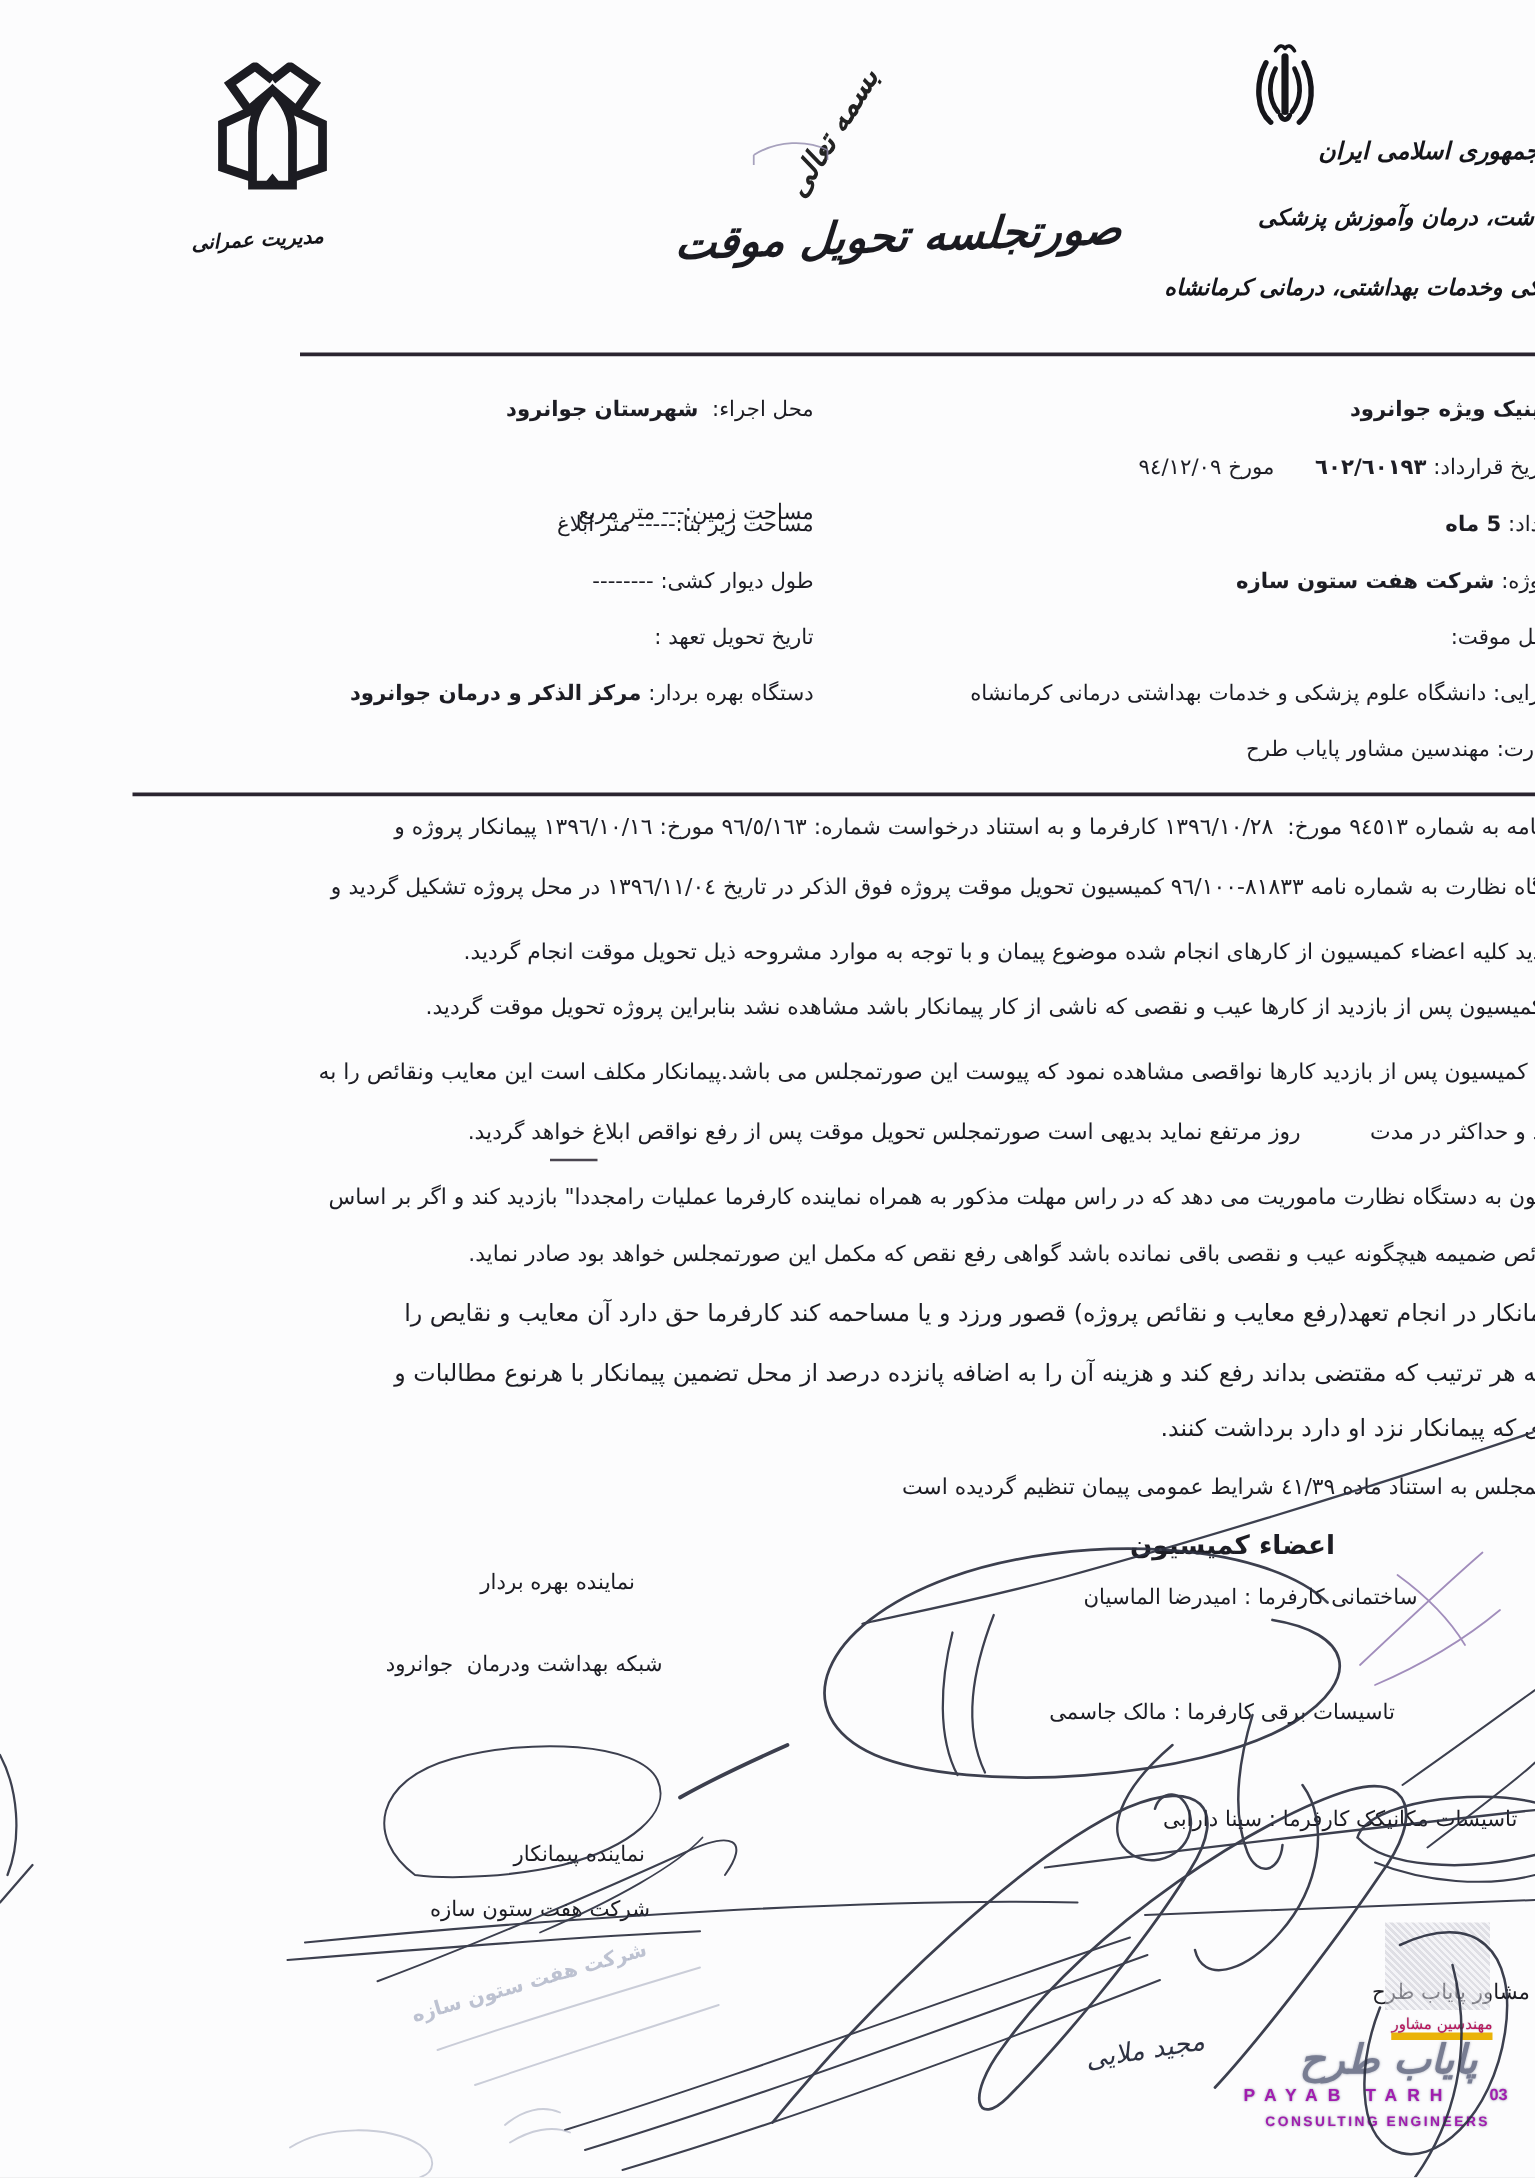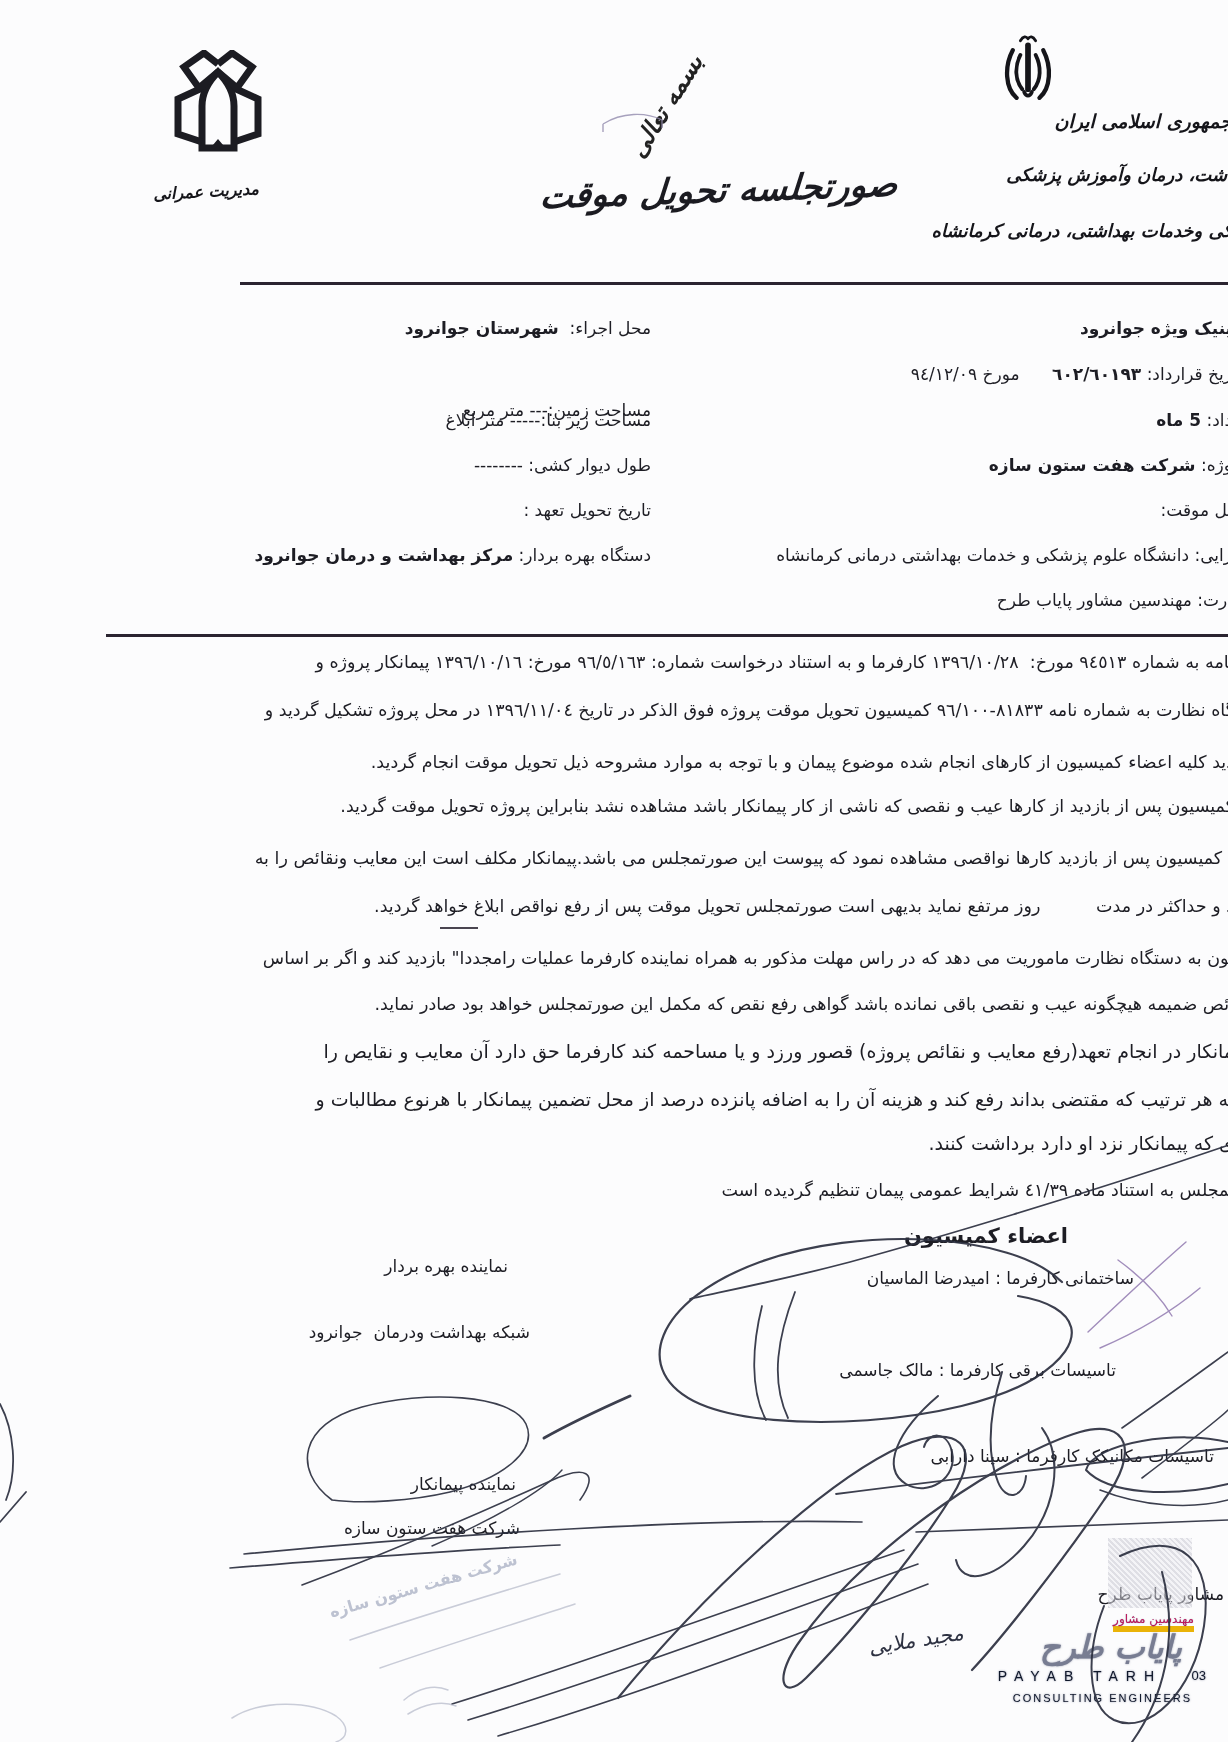--- a/index.html
+++ b/index.html
@@ -11,21 +11,21 @@
   .bold{font-weight:bold;}
   .body-line{font-size:17.5px;}
   .body-big{font-size:19px;}
   .sep{background:#2a2430;height:3px;}
   .script{font-style:italic;font-weight:bold;color:#15151a;}
   .title-cal{font-size:35px;font-weight:bold;font-style:italic;transform:rotate(-2deg) skewX(-6deg);color:#1b1b21;}
   .bismillah{font-size:24px;font-weight:bold;font-style:italic;transform:rotate(-58deg);color:#222;}
   .heading{font-size:21px;font-weight:bold;}
   .stamp-small{font-size:12px;color:#be185d;border-bottom:6px solid #eab308;text-shadow:0 0 1px rgba(110,115,140,.8);text-align:right;}
   .stamp-cal{font-size:32px;font-weight:bold;font-style:italic;color:#787d92;text-shadow:0 0 2px rgba(110,115,140,.7);}
-  .stamp-latin{font-family:"Liberation Sans",sans-serif;font-weight:normal;color:#0f172a;text-shadow:0 0 2px rgba(120,125,150,.9);}
+  .stamp-latin{font-family:"Liberation Sans",sans-serif;font-weight:bold;color:#a21caf;text-shadow:0 0 2px rgba(120,125,150,.9);}
   .halftone{background:repeating-linear-gradient(45deg,#c7c7d1 0 2px,#ededf2 2px 4px);opacity:.55;}
   .faint-stamp{color:rgba(125,135,165,.5);font-size:16px;transform:rotate(-16deg);font-weight:bold;}
   .handwriting{font-style:italic;color:#2e3242;transform:rotate(-9deg);font-size:21px;}
   svg{display:block;}
 </style>
 </head>
 <body>
 
 <div class="page">
 
@@ -73,21 +73,21 @@
   <div class="abs rtl det" style="right:-4px;top:455px;"><span>وژه: </span><span class="bold">شرکت هفت ستون سازه</span></div>
   <div class="abs rtl det" style="right:-4px;top:500px;"><span>یل موقت:</span></div>
   <div class="abs rtl det" style="right:-4px;top:545px;"><span>رایی: دانشگاه علوم پزشکی و خدمات بهداشتی درمانی کرمانشاه</span></div>
   <div class="abs rtl det" style="right:-4px;top:590px;"><span>ارت: مهندسین مشاور پایاب طرح</span></div>
 
   <div class="abs rtl det" style="right:577px;top:318px;text-align:right;"><span>محل اجراء:  </span><span class="bold">شهرستان جوانرود</span></div>
   <div class="abs rtl det" style="right:577px;top:364px;margin-top:36px;"><span>مساحت زمین:--- متر مربع</span></div>
   <div class="abs rtl det" style="right:577px;top:410px;"><span>مساحت زیر بنا:----- متر ابلاغ</span></div>
   <div class="abs rtl det" style="right:577px;top:455px;"><span>طول دیوار کشی: --------</span></div>
   <div class="abs rtl det" style="right:577px;top:500px;"><span>تاریخ تحویل تعهد :</span></div>
-  <div class="abs rtl det" style="right:577px;top:545px;"><span>دستگاه بهره بردار: </span><span class="bold">مرکز بهداشت و درمان جوانرود</span></div>
+  <div class="abs rtl det" style="right:577px;top:545px;"><span>دستگاه بهره بردار: </span><span class="bold">مرکز الذکر و درمان جوانرود</span></div>
 
   <div class="abs sep" style="left:106px;right:0;top:634px;"></div>
 
   <div class="abs rtl body-line" style="right:-6px;top:652px;">نامه به شماره ٩٤٥١٣ مورخ:  ١٣٩٦/١٠/٢٨ کارفرما و به استناد درخواست شماره: ٩٦/٥/١٦٣ مورخ: ١٣٩٦/١٠/١٦ پیمانکار پروژه و</div>
   <div class="abs rtl body-line" style="right:-6px;top:700px;">گاه نظارت به شماره نامه ٨١٨٣٣-٩٦/١٠٠ کمیسیون تحویل موقت پروژه فوق الذکر در تاریخ ١٣٩٦/١١/٠٤ در محل پروژه تشکیل گردید و</div>
   <div class="abs rtl body-line" style="right:-6px;top:752px;">دید کلیه اعضاء کمیسیون از کارهای انجام شده موضوع پیمان و با توجه به موارد مشروحه ذیل تحویل موقت انجام گردید.</div>
   <div class="abs rtl body-line" style="right:-6px;top:796px;">کمیسیون پس از بازدید از کارها عیب و نقصی که ناشی از کار پیمانکار باشد مشاهده نشد بنابراین پروژه تحویل موقت گردید.</div>
   <div class="abs rtl body-line" style="right:-6px;top:848px;">- کمیسیون پس از بازدید کارها نواقصی مشاهده نمود که پیوست این صورتمجلس می باشد.پیمانکار مکلف است این معایب ونقائص را به</div>
   <div class="abs rtl body-line" style="right:-6px;top:896px;">د و حداکثر در مدت          روز مرتفع نماید بدیهی است صورتمجلس تحویل موقت پس از رفع نواقص ابلاغ خواهد گردید.</div>
   <div class="abs" style="left:440px;top:927px;width:38px;height:2px;background:#4a4550;"></div>

